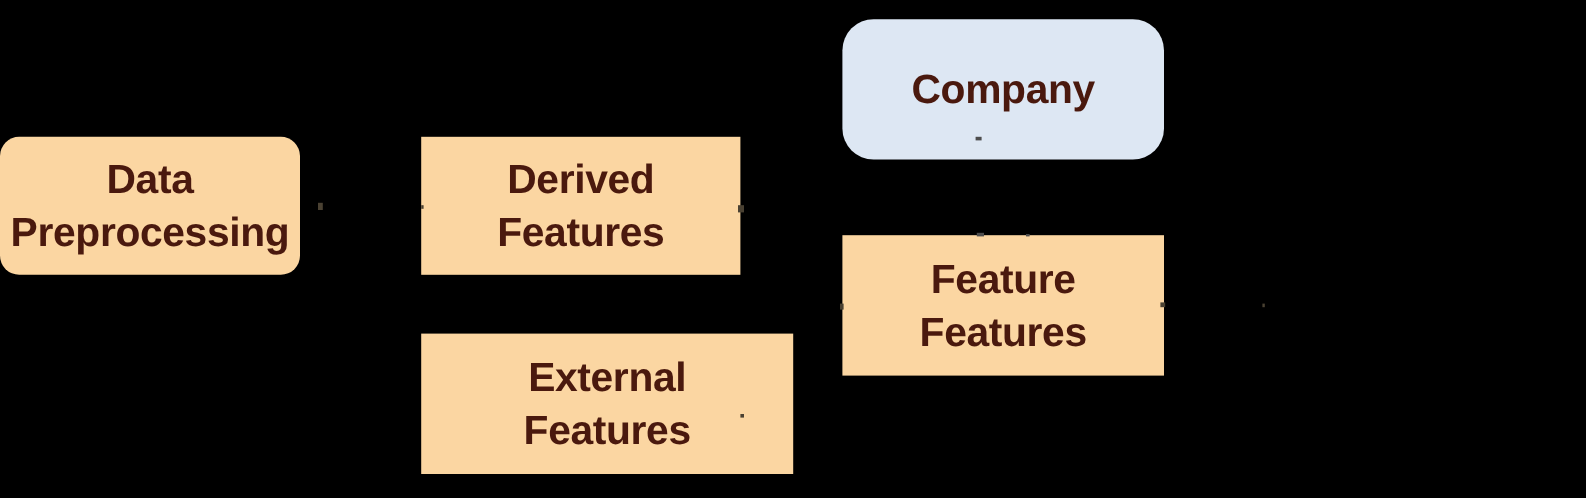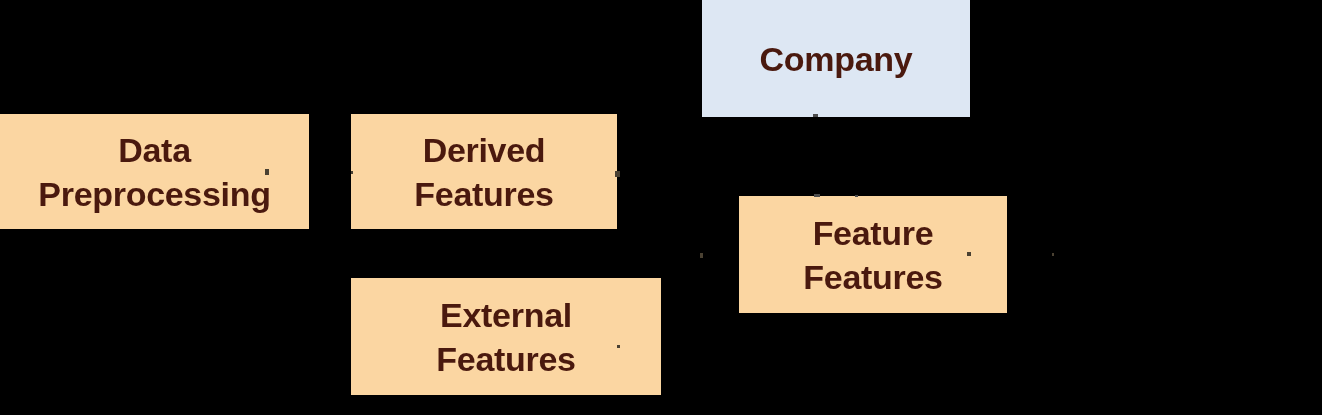--- a/index.html
+++ b/index.html
@@ -34,25 +34,25 @@
   .node-line { display: block; }
 
   
   .stub {
     position: absolute;
     background: #4a4132;
   }
   .stub-gray { background: #4d4d4d; }
 
   
-  #n-data-preprocessing { left: 0px;    top: 114px; width: 309px; height: 115px; }
+  #n-data-preprocessing { left: 0px;    top: 114px; width: 250px; height: 115px; border-radius: 16px; }
   #n-derived-features   { left: 351px;  top: 114px; width: 266px; height: 115px; align-items: center; }
   #n-external-features  { left: 351px;  top: 278px; width: 310px; height: 117px; }
-  #n-company-feedback   { left: 702px;  top: 0px;   width: 268px; height: 117px; }
-  #n-feature-selection  { left: 702px;  top: 196px; width: 268px; height: 117px; margin-left: 37px; }
+  #n-company-feedback   { left: 702px;  top: 16px;   width: 268px; height: 117px; border-radius: 26px; }
+  #n-feature-selection  { left: 702px;  top: 196px; width: 268px; height: 117px; }
   #n-prediction-model   { left: 1053px; top: 196px; width: 269px; height: 117px; }
 
   
   #stub-dp-right   { left: 265px;  top: 169px; width: 4px; height: 6px; }
   #stub-df-left    { left: 351px;  top: 171px; width: 2px; height: 3px; }
   #stub-df-right   { left: 615px;  top: 171px; width: 5px; height: 6px; }
   #stub-ef-right   { left: 617px;  top: 345px; width: 3px; height: 3px; }
   #stub-cf-bottom  { left: 813px;  top: 114px; width: 5px; height: 3px; }
   #stub-fs-top-1   { left: 814px;  top: 194px; width: 6px; height: 3px; }
   #stub-fs-top-2   { left: 855px;  top: 195px; width: 3px; height: 2px; }

